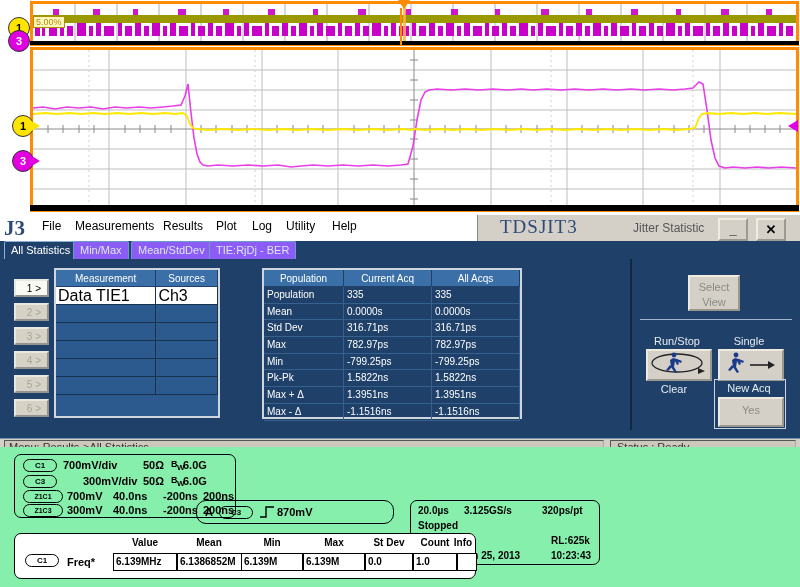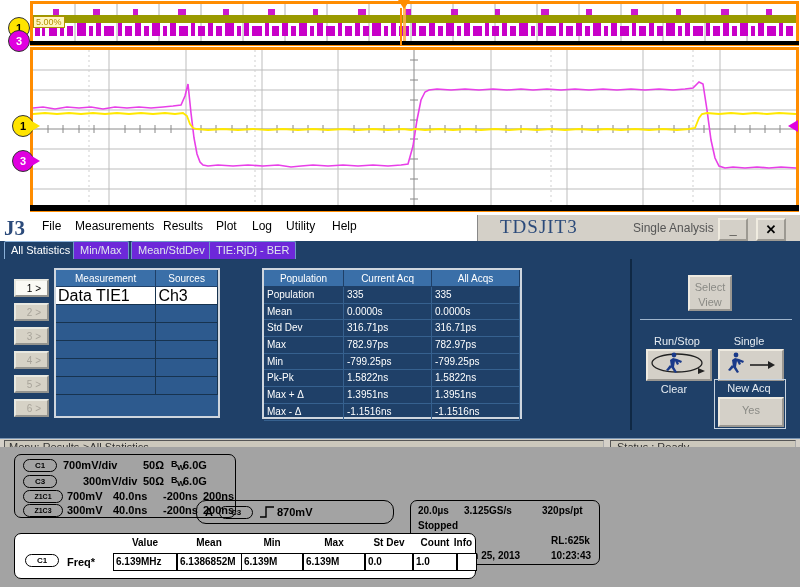--- a/index.html
+++ b/index.html
@@ -41,21 +41,21 @@
   #apptitle{position:absolute;left:22px;top:1px;font-family:"Liberation Serif",serif;
      font-size:19px;color:#2b4a7a;letter-spacing:1px;}
   #appsub{position:absolute;left:155px;top:6px;font-size:12px;color:#555;}
   .winbtn{position:absolute;top:3px;width:26px;height:19px;background:#d4d0c8;
      border:2px outset #f0ece0;display:flex;align-items:center;justify-content:center;
      font-size:13px;font-weight:bold;color:#000;cursor:pointer;}
   #btnmin{left:240px;}
   #btnclose{left:278px;}
   
   #tabbar{position:absolute;left:0;top:26px;width:800px;height:18px;background:#1f4068;}
-  .tab{position:absolute;top:0;height:18px;background:#6d28d9;color:#dfe6ee;
+  .tab{position:absolute;top:0;height:18px;background:#8b5cf6;color:#dfe6ee;
      font-size:11px;padding:2px 6px 0 6px;box-sizing:border-box;
      border:1px solid #6f9ac6;border-bottom:none;border-radius:2px 2px 0 0;cursor:pointer;
      white-space:nowrap;}
   .tab.active{background:#1f4068;color:#ffffff;border-color:#8ab0d8;}
   
   #leftpanel{position:absolute;left:0;top:44px;width:630px;height:171px;background:#1f4068;
      border-right:2px solid #0f2844;}
   #rightpanel{position:absolute;left:632px;top:44px;width:168px;height:171px;background:#1f4068;}
   .numbtn{position:absolute;left:14px;width:35px;height:18px;background:#fafaf5;
      border:2px outset #e8e8e0;font-size:10px;color:#888;text-align:right;
@@ -81,21 +81,21 @@
   .st-hdr div{background:#3a6fa8;color:#fff;font-size:10px;text-align:center;
      border-right:1px solid #1f4068;border-bottom:1px solid #1f4068;line-height:17px;}
   .st-row{display:flex;height:16.7px;}
   .st-row div{font-size:10px;color:#ffffff;padding-left:3px;box-sizing:border-box;
      border-right:1px solid #36618f;border-bottom:1px solid #36618f;line-height:16.7px;
      white-space:nowrap;overflow:hidden;}
   .st-c1{width:80px;} .st-c2{width:88px;} .st-c3{width:88px;}
   
   .rp-label{position:absolute;color:#e6ecf2;font-size:11px;text-align:center;width:100%;}
   #plotsbox{position:absolute;left:0;top:0;width:168px;height:58px;}
-  #selview{position:absolute;left:56px;top:16px;width:44px;height:36px;
+  #selview{position:absolute;left:56px;top:16px;width:52px;height:36px;
      background:#d4d0c8;border:2px outset #eeeae0;color:#8a8a85;font-size:11px;
      text-align:center;line-height:15px;padding-top:3px;box-sizing:border-box;cursor:pointer;}
   #rpdiv{position:absolute;left:8px;top:60px;width:152px;height:1px;background:#9fb5cc;}
   #measurebox{position:absolute;left:0;top:64px;width:168px;height:107px;}
   .ctlbtn{position:absolute;background:#d4d0c8;border:2px outset #eeeae0;cursor:pointer;}
   #runstopbtn{left:14px;top:26px;width:62px;height:28px;}
   #singlebtn{left:86px;top:26px;width:62px;height:28px;}
   #clearbtn{left:14px;top:74px;width:62px;height:28px;}
   #newacqgrp{position:absolute;left:82px;top:56px;width:70px;height:48px;
      border:1px solid #c8d4e0;}
@@ -106,21 +106,21 @@
   
   #statusstrip{position:absolute;left:0;top:223px;width:800px;height:17px;
      background:#d4d0c8;border-top:1px solid #7b96b4;}
   #menupath{position:absolute;left:4px;top:1px;width:600px;height:15px;
      background:#ccc8bc;border:1px inset #aaa;font-size:11px;color:#333;
      padding-left:4px;box-sizing:border-box;line-height:13px;}
   #statusready{position:absolute;left:610px;top:1px;width:186px;height:15px;
      background:#ccc8bc;border:1px inset #aaa;font-size:11px;color:#333;
      padding-left:6px;box-sizing:border-box;line-height:13px;}
   
-  #bottom{position:absolute;left:0;top:447px;width:800px;height:140px;background:#a3a3a3;}
+  #bottom{position:absolute;left:0;top:447px;width:800px;height:140px;background:#86efac;}
   #chanbox{position:absolute;left:14px;top:7px;width:222px;height:64px;
      border:1px solid #000;border-radius:7px;box-sizing:border-box;}
   .chpill{position:absolute;left:8px;width:34px;height:13px;border:1px solid #000;
      border-radius:7px;font-size:8px;text-align:center;line-height:12px;font-weight:bold;
      box-sizing:border-box;}
   .chpill.wide{width:40px;font-size:7px;}
   .chtxt{position:absolute;font-size:11px;font-weight:bold;}
   #trigbox{position:absolute;left:196px;top:53px;width:198px;height:24px;
      border:1px solid #000;border-radius:10px;box-sizing:border-box;}
   #acqbox{position:absolute;left:410px;top:53px;width:190px;height:65px;
@@ -402,21 +402,21 @@
     <div class="menuitem" style="left:42px;">File</div>
     <div class="menuitem" style="left:75px;">Measurements</div>
     <div class="menuitem" style="left:163px;">Results</div>
     <div class="menuitem" style="left:216px;">Plot</div>
     <div class="menuitem" style="left:252px;">Log</div>
     <div class="menuitem" style="left:286px;">Utility</div>
     <div class="menuitem" style="left:332px;">Help</div>
 
     <div id="titlebar">
       <div id="apptitle">TDSJIT3</div>
-      <div id="appsub">Single  Analysis</div>
+      <div id="appsub">Jitter  Statistic</div>
       <div class="winbtn" id="btnmin">_</div>
       <div class="winbtn" id="btnclose">✕</div>
     </div>
   </div>
 
   <div id="tabbar">
     <div class="tab active" style="left:4px;">All Statistics</div>
     <div class="tab" style="left:73px;">Min/Max</div>
     <div class="tab" style="left:131px;">Mean/StdDev</div>
     <div class="tab" style="left:209px;">TIE:RjDj - BER</div>

